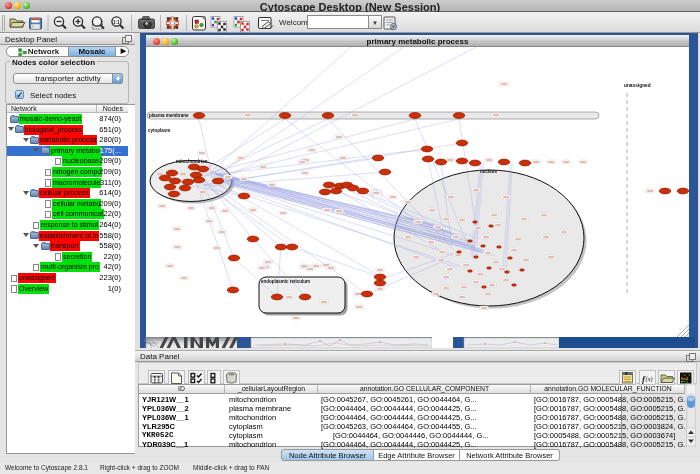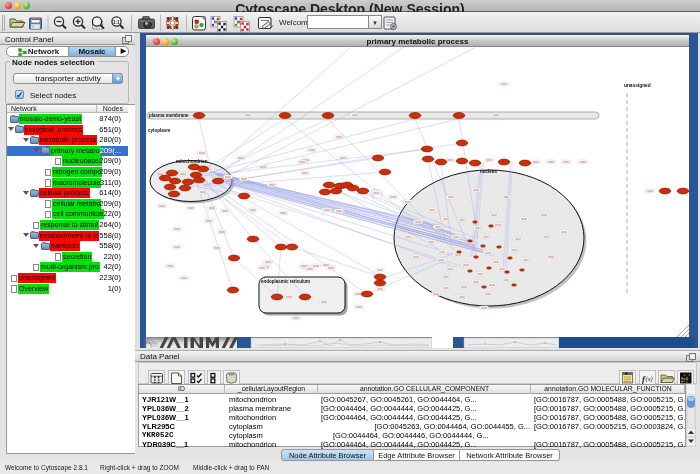--- a/index.html
+++ b/index.html
@@ -1,18 +1,18 @@
 <!DOCTYPE html>
 <html><head><meta charset="utf-8"><style>
 *{margin:0;padding:0;box-sizing:border-box;}
 body{width:700px;height:474px;font-family:"Liberation Sans",sans-serif;background:#e8e8e8;overflow:hidden;position:relative;}
 .abs{position:absolute;}
 #titlebar{left:0;top:0;width:700px;height:12px;background:linear-gradient(#cecece,#b6b6b6);border-bottom:1px solid #5f5f5f;}
 .light{width:7px;height:7px;border-radius:50%;top:2px;}
-#titlebar .t{width:100%;text-align:center;font-size:14px;font-weight:bold;color:#222;top:1px;}
+#titlebar .t{width:100%;text-align:center;font-size:11px;font-weight:bold;color:#222;top:1px;}
 #toolbar{left:0;top:12px;width:700px;height:21px;background:linear-gradient(#f2f2f2,#dcdcdc);border-bottom:1px solid #9a9a9a;}
 #searchlbl{top:6px;font-size:8px;color:#222;}
 #searchbox{top:3px;width:62px;height:14px;background:#fff;border:1px solid #8a8a8a;}
 #searcharr{top:3px;width:13px;height:14px;background:linear-gradient(#fdfdfd,#d8d8d8);border:1px solid #8a8a8a;border-left:none;font-size:6px;text-align:center;line-height:14px;color:#333;}
 #cpanel{left:0;top:33px;width:135px;height:429px;background:#e4e4e4;}
 #cphead{left:0;top:0;width:135px;height:12px;background:linear-gradient(#f4f4f4,#d2d2d2);border-bottom:1px solid #9a9a9a;}
 #cphead span{font-size:8px;color:#111;position:absolute;left:5px;top:1.5px;}
 #cptabs{left:6px;top:13px;width:123px;height:11px;background:#fff;border:1px solid #8f8f8f;border-radius:5px;overflow:hidden;font-size:8px;font-weight:bold;}
 #tabnet{left:0;top:0;width:61px;height:11px;text-align:center;color:#222;}
 #tabmos{left:61px;top:0;width:48px;height:11px;background:linear-gradient(#b8d6f2,#6fa8dd);text-align:center;color:#111;border-left:1px solid #8f8f8f;border-right:1px solid #8f8f8f;}
@@ -42,21 +42,21 @@
 #desktop{left:135px;top:33px;width:565px;height:315px;background:#e0e0e0;}
 #iframe1{left:5px;top:0px;width:558px;height:315px;background:#2a5596;}
 #ititle{left:6px;top:2px;width:543px;height:12px;background:linear-gradient(#f5f5f5,#cacaca 50%,#b0b0b0);border-bottom:1px solid #888;}
 #ititle .t{width:100%;text-align:center;font-size:8px;font-weight:bold;color:#111;top:1.5px;}
 #icanvas{left:6px;top:14px;width:543px;height:290px;background:#fff;overflow:hidden;}
 #understrip{left:0px;top:304px;width:560px;height:11px;}
 #dpanel{left:135px;top:348px;width:565px;height:114px;background:#e4e4e4;}
 #dphead{left:0;top:2px;width:565px;height:12px;background:linear-gradient(#f4f4f4,#d2d2d2);border-top:1px solid #aaa;border-bottom:1px solid #9a9a9a;}
 #dphead span{position:absolute;left:5px;top:1px;font-size:8px;color:#111;}
 #dptools{left:3px;top:14px;width:559px;height:22px;background:#ececec;border:1px solid #c8c8c8;}
-#dtable{left:3px;top:36px;width:548px;height:63px;background:#fff;border:1px solid #9a9a9a;font-size:7.5px;}
+#dtable{left:3px;top:36px;width:484px;height:63px;background:#fff;border:1px solid #9a9a9a;font-size:7.5px;}
 #dthead{left:0;top:0;width:546px;height:9px;background:linear-gradient(#fafafa,#dedede);border-bottom:1px solid #9f9f9f;font-size:6.8px;color:#111;}
 .dth{position:absolute;top:0;height:9px;text-align:center;border-right:1px solid #b5b5b5;overflow:hidden;white-space:nowrap;}
 .dtr{position:absolute;left:0;width:546px;height:9px;white-space:nowrap;overflow:hidden;color:#000;}
 .dtc{position:absolute;top:0;height:9px;line-height:9px;overflow:hidden;white-space:nowrap;}
 #dscroll{left:551px;top:36px;width:10px;height:63px;background:#f0f0f0;border:1px solid #aaa;}
 #dtabs{left:146px;top:101px;height:13px;font-size:7.5px;}
 .dtab{position:absolute;top:0;height:12px;line-height:12px;text-align:center;background:#fff;border:1px solid #999;color:#111;white-space:nowrap;}
 #statusbar{left:0;top:462px;width:700px;height:12px;background:#e8e8e8;font-size:6.5px;color:#222;}
 </style></head>
 <body>
@@ -205,42 +205,42 @@
           <circle cx="393.5" cy="14.5" r="1.2" fill="#556"></circle>
         </g>
       </svg>
     </div>
   <div class="abs" id="searchlbl" style="left:279px;">Welcome:</div>
   <div class="abs" id="searchbox" style="left:307px;"></div>
   <div class="abs" id="searcharr" style="left:369px;">▼</div>
 </div>
 <div class="abs" id="cpanel">
   <div class="abs" id="cphead">
-      <span>Control Panel</span>
+      <span>Desktop Panel</span>
       <svg width="10" height="9" viewBox="0 0 10 9" style="position:absolute;right:3px;top:1.5px;">
         <rect x="0.5" y="2.5" width="6" height="6" fill="none" stroke="#777" stroke-width="1"></rect>
         <rect x="3.5" y="0.5" width="6" height="6" fill="#eee" stroke="#777" stroke-width="1"></rect>
       </svg>
     </div>
   <div class="abs" id="cptabs">
     <div class="abs" id="tabnet"><svg width="9" height="9" viewBox="0 0 9 9" style="position:absolute;left:11px;top:1px;">
           <g stroke="#2a8a2a" stroke-width="0.8" fill="#3aaa3a">
             <line x1="2" y1="2" x2="7" y2="4.5"></line>
             <line x1="2" y1="7" x2="7" y2="4.5"></line>
             <line x1="2" y1="2" x2="2" y2="7"></line>
             <rect x="0.8" y="0.8" width="2.4" height="2.4"></rect>
             <rect x="0.8" y="5.8" width="2.4" height="2.4"></rect>
             <rect x="5.8" y="3.3" width="2.4" height="2.4"></rect>
           </g>
         </svg><span style="margin-left:12px;">Network</span></div>
     <div class="abs" id="tabmos">Mosaic</div>
     <div class="abs" id="tabarr">▶</div>
   </div>
   <div class="abs" id="grpbox">
-    <div class="abs" id="grplbl">Node nodes selection</div>
+    <div class="abs" id="grplbl">Nodes color selection</div>
     <div class="abs" id="combo">transporter activity<div class="abs" id="combobtn"></div></div>
     <div class="abs" id="chk">✓</div>
     <div class="abs" id="chklbl">Select nodes</div>
   </div>
   <div class="abs" id="treebox">
     <div class="abs" id="treehdr">
         <span class="n1">Network</span>
         <span class="n2">Nodes</span>
         <span class="vline"></span>
       </div>
@@ -259,21 +259,21 @@
 <div class="trow abs" style="top:30.2px;">
           <span class="tri" style="left:16px;"></span>
           <span class="fold" style="left:23px;"></span>
           <span class="lbl rbg" style="left:32px;">metabolic process</span>
           <span class="cnt" style="">280(0)</span>
         </div>
 <div class="trow abs" style="top:40.8px;background:#3572cf;">
           <span class="tri" style="left:26px;"></span>
           <span class="fold" style="left:34px;"></span>
           <span class="lbl gbg" style="left:43px;">primary metabo</span>
-          <span class="cnt" style="color:#fff;">209(...</span>
+          <span class="cnt" style="color:#fff;">175(...</span>
         </div>
 <div class="trow abs" style="top:51.4px;">
           <span class="file" style="left:48px;"></span>
           <span class="lbl gbg" style="left:55px;">nucleobase-</span>
           <span class="cnt" style="">209(0)</span>
         </div>
 <div class="trow abs" style="top:62.0px;">
           <span class="file" style="left:38px;"></span>
           <span class="lbl gbg" style="left:45px;">nitrogen compo</span>
           <span class="cnt" style="">209(0)</span>
@@ -1058,27 +1058,28 @@
         </div>
 <div class="dtr" style="top:28px;">
           <span class="dtc" style="left:3px;width:83px;font-weight:bold;">YPL036W__1</span>
           <span class="dtc" style="left:90px;width:89px;">mitochondrion</span>
           <span class="dtc" style="left:182px;width:209px;">[GO:0044464, GO:0044444, GO:0044425, G...</span>
           <span class="dtc" style="left:395px;width:151px;">[GO:0016787, GO:0005488, GO:0005215, G...</span>
         </div>
 <div class="dtr" style="top:37px;">
           <span class="dtc" style="left:3px;width:83px;font-weight:bold;">YLR295C</span>
           <span class="dtc" style="left:90px;width:89px;">cytoplasm</span>
-          <span class="dtc" style="left:182px;width:209px;text-align:right;">[GO:0045263, GO:0044464, GO:0044455, G...</span>
+          <span class="dtc" style="left:182px;width:209px;">[GO:0045263, GO:0044464, GO:0044455, G...</span>
           <span class="dtc" style="left:395px;width:151px;">[GO:0016787, GO:0005215, GO:0003824, G...</span>
         </div>
 <div class="dtr" style="top:46px;">
           <span class="dtc" style="left:3px;width:83px;font-weight:bold;font-family:Liberation Mono, monospace;">YKR052C</span>
           <span class="dtc" style="left:90px;width:89px;">cytoplasm</span>
           <span class="dtc" style="left:182px;width:209px;padding-left:12px;">[GO:0044464, GO:0044446, GO:0044444, G...</span>
+          <span class="dtc" style="left:395px;width:151px;">[GO:0005488, GO:0005215, GO:0003674]</span>
         </div>
 <div class="dtr" style="top:55px;">
           <span class="dtc" style="left:3px;width:83px;font-weight:bold;">YDR039C__1</span>
           <span class="dtc" style="left:90px;width:89px;">mitochondrion</span>
           <span class="dtc" style="left:182px;width:209px;">[GO:0044464, GO:0044444, GO:0044425, G...</span>
           <span class="dtc" style="left:395px;width:151px;">[GO:0016787, GO:0005488, GO:0005215, G...</span>
         </div>
     </div>
   </div>
   <div class="abs" id="dscroll">

